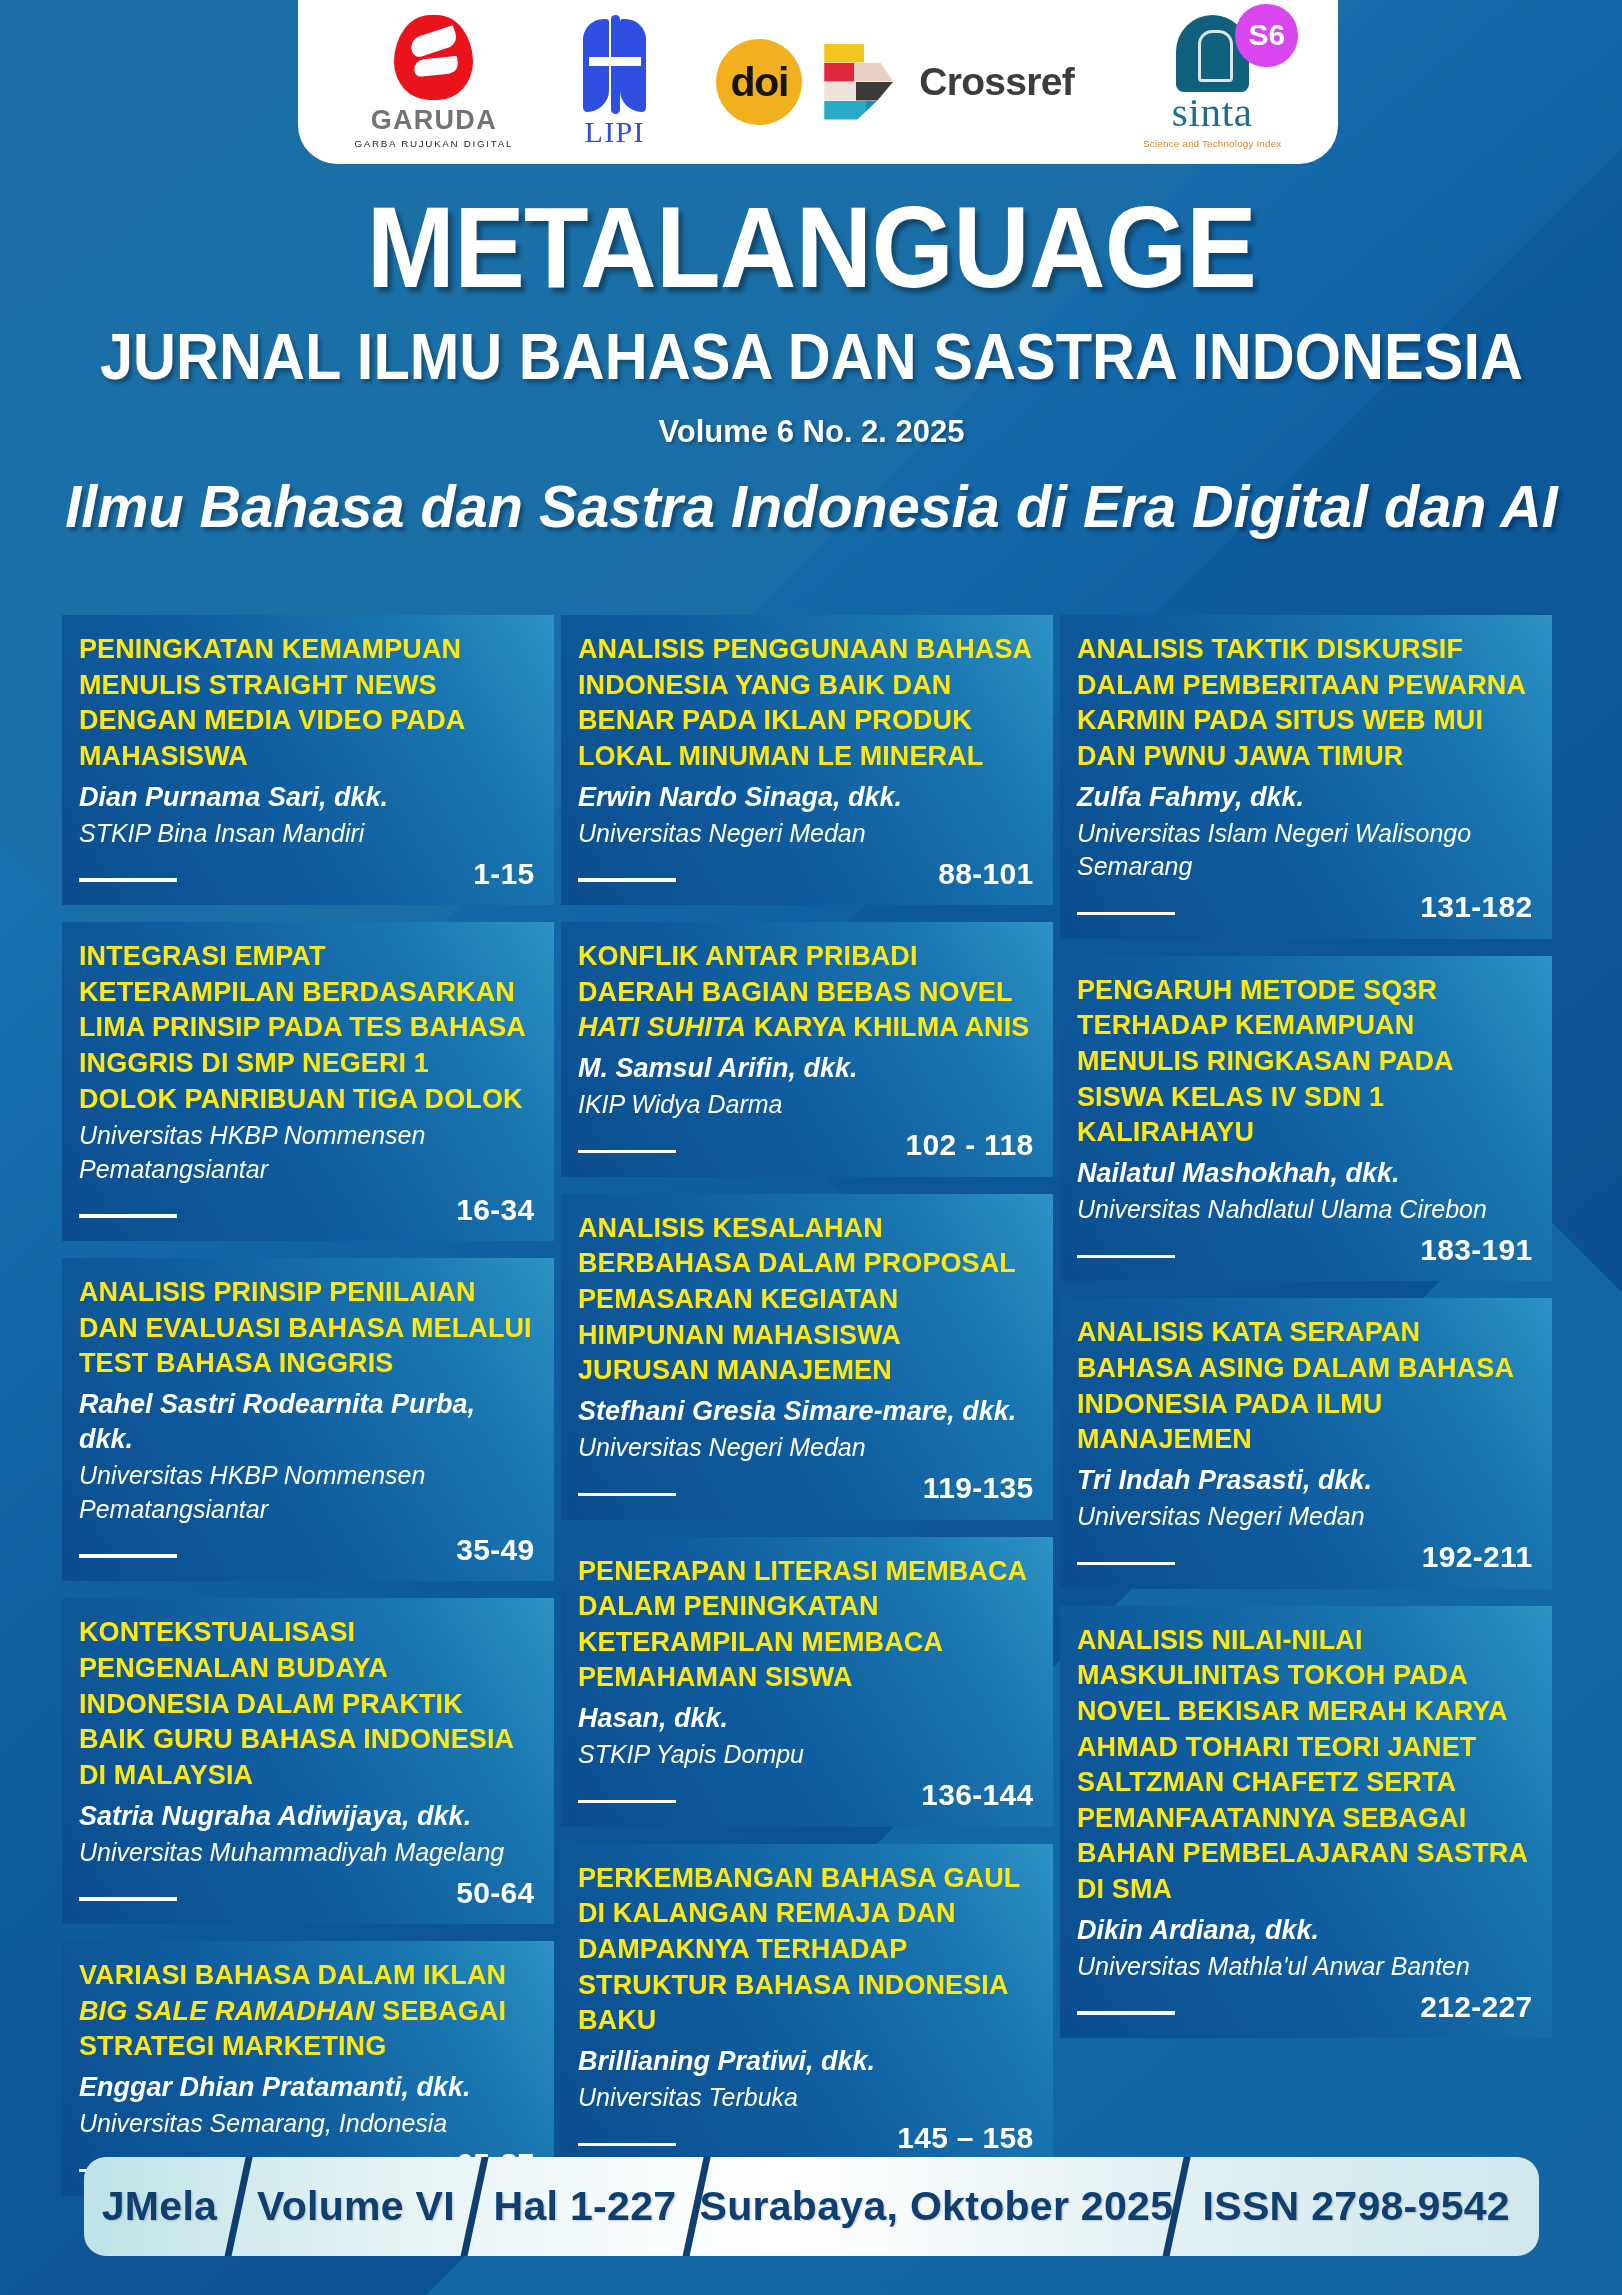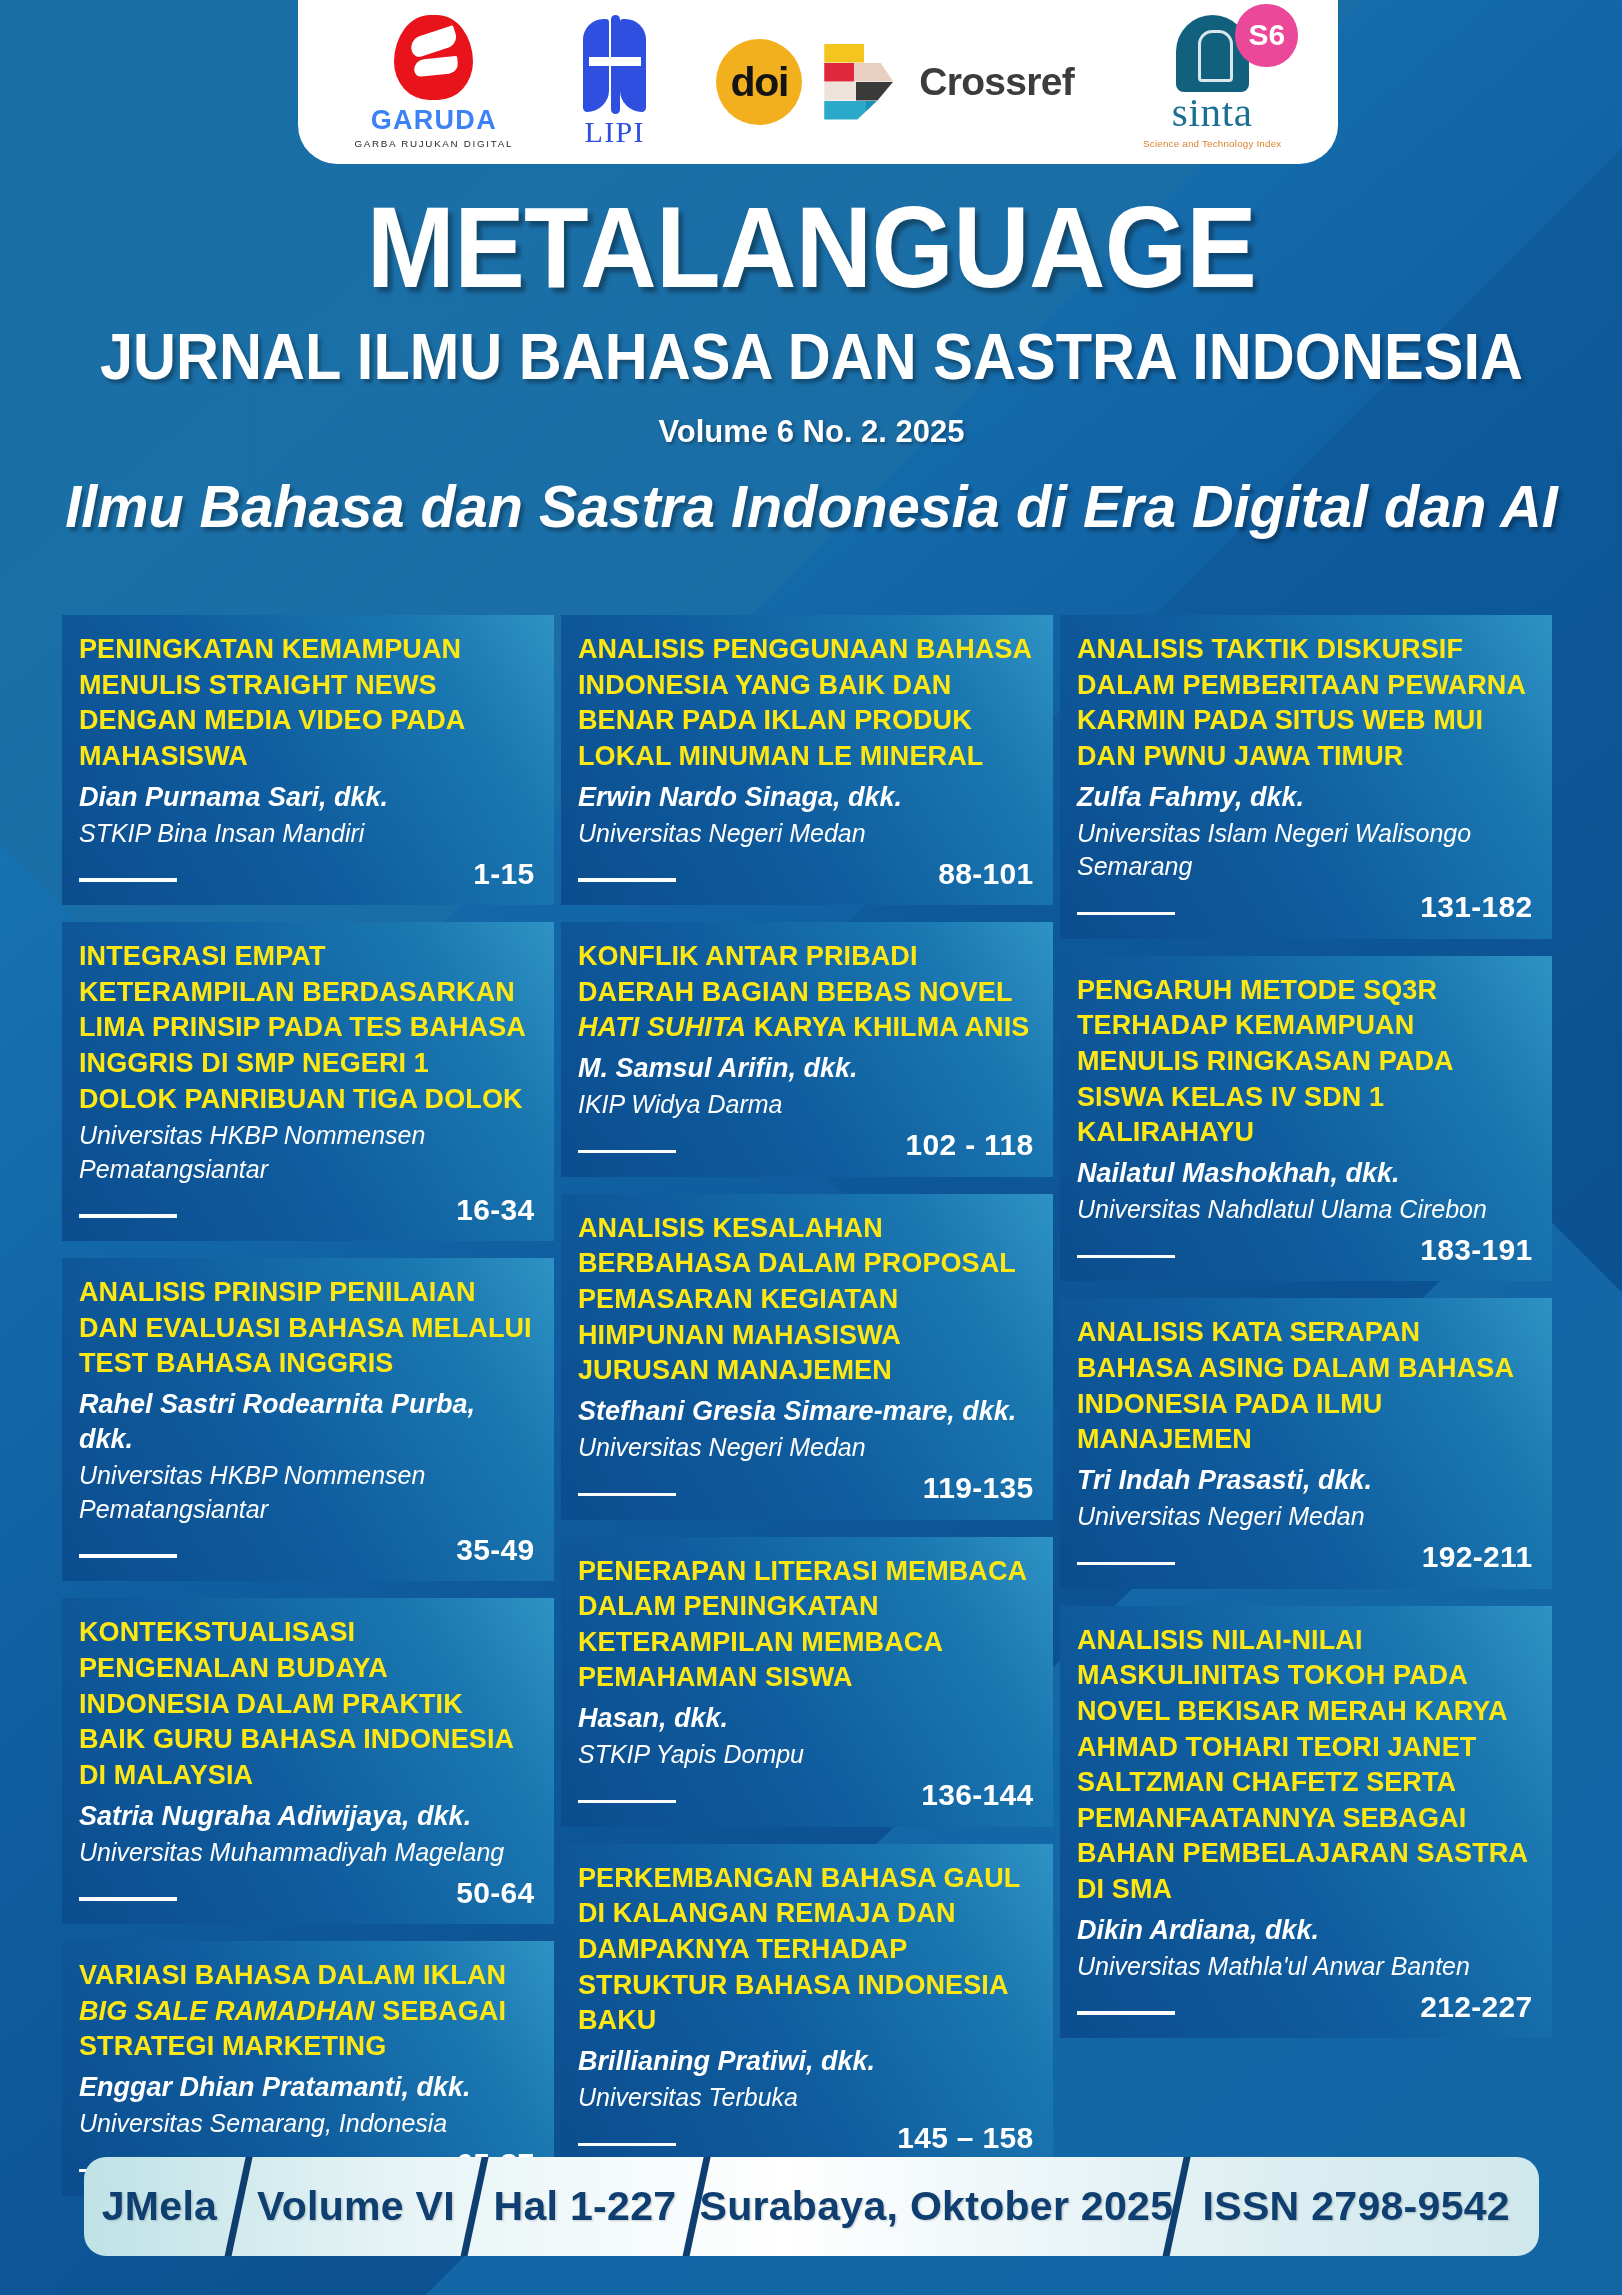--- a/index.html
+++ b/index.html
@@ -82,21 +82,21 @@
   .garuda-mark::after {
     content: "";
     position: absolute; left: 19.6px; top: 43px;
     width: 44px; height: 17px;
     background: #fff;
     border-radius: 17px 2.6px 15.7px 10.5px;
     transform: rotate(-6deg);
   }
   .garuda-name {
     font-size: 27px; font-weight: 700; letter-spacing: 1.3px;
-    color: #3b82f6; margin-top: 5px;
+    color: #737373; margin-top: 5px;
   }
   .garuda-sub {
     font-size: 9.8px; letter-spacing: 1.7px; color: #2b2b2b; margin-top: 2.6px;
   }
 
   
   .lipi-box { display: flex; flex-direction: column; align-items: center; }
   .lipi-mark {
     width: 65px; height: 98px;
     position: relative;
@@ -155,21 +155,21 @@
     border-radius: 37px 37px 7.9px 7.9px;
     position: relative;
   }
   .sinta-dome::after{
     content:""; position:absolute; left:22px; top:14.4px; width:29px; height:46px;
     border:3.3px solid rgba(255,255,255,.85); border-radius:14.4px 14.4px 3.9px 3.9px;
   }
   .sinta-s6 {
     position: absolute; right: -17px; top: -11.8px;
     width: 63px; height: 63px; border-radius: 31px;
-    background: #ec4899; color: #fff;
+    background: #d946ef; color: #fff;
     display: flex; align-items: center; justify-content: center;
     font-size: 30px; font-weight: 700;
   }
   .sinta-word {
     font-family: "Liberation Serif", serif;
     font-size: 41px; color: #1c6f92; margin-top: -3.9px; letter-spacing: 0.7px;
   }
   .sinta-tag { font-size: 9.8px; color: #d9822b; margin-top: 1.3px; letter-spacing: 0.2px; }
 
   

